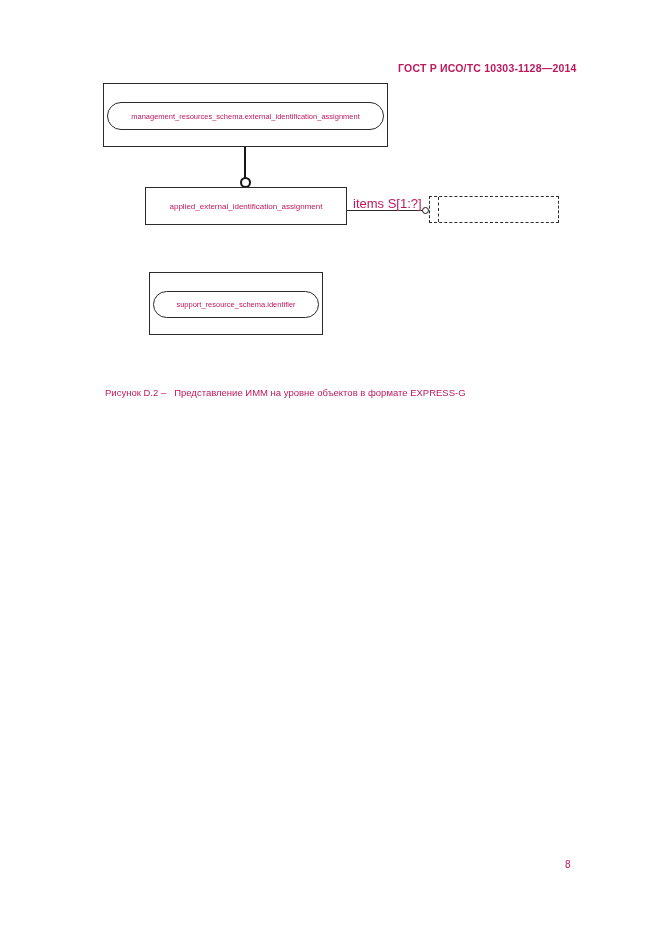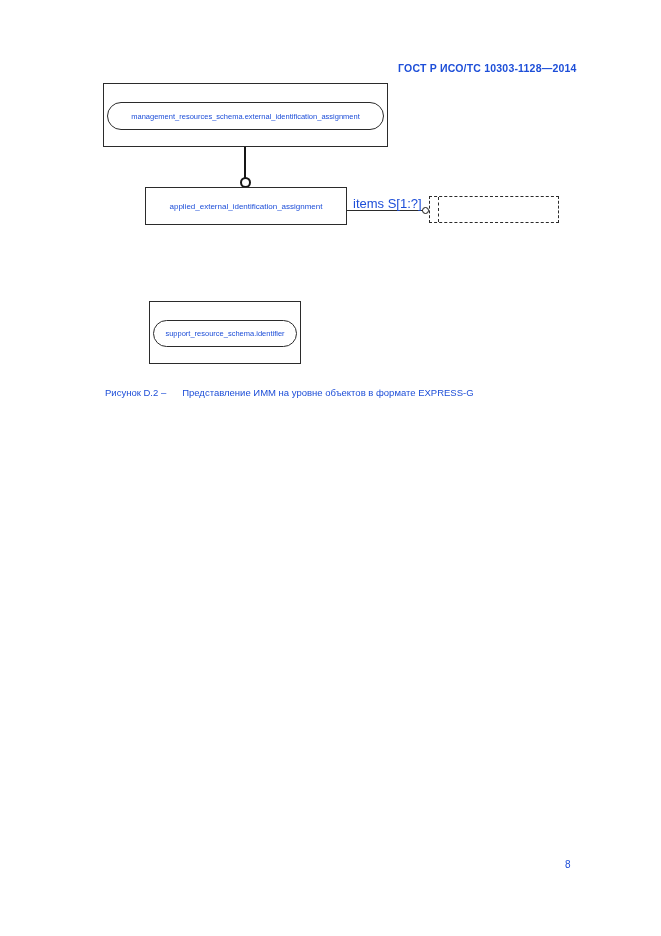--- a/index.html
+++ b/index.html
@@ -4,21 +4,21 @@
 <style>
   * { margin: 0; padding: 0; box-sizing: border-box; }
   html, body { background: #ffffff; }
   body { font-family: "Liberation Sans", sans-serif; }
 
   .page {
     position: relative;
     width: 661px;
     height: 936px;
     background: #ffffff;
-    color: #1d4ed8;
+    color: #be185d;
     overflow: hidden;
   }
 
   .header-title {
     position: absolute;
     left: 398px;
     top: 62px;
     font-size: 10.5px;
     font-weight: bold;
     letter-spacing: 0.2px;
@@ -102,30 +102,30 @@
   }
   .ref-content {
     position: absolute;
     left: 10px; right: 1px; top: 0; bottom: 0;
     display: flex; flex-direction: column;
     align-items: center; justify-content: center;
     font-size: 7.2px; line-height: 1.35;
     white-space: nowrap;
   }
 
-  .type-rect { left: 149px; top: 272px; width: 152px; height: 63px; margin-top: 29px; }
+  .type-rect { left: 149px; top: 272px; width: 174px; height: 63px; }
   .type-stadium { left: 3px; right: 3px; top: 18px; height: 27px; font-size: 7.5px; border-radius: 13.5px; }
 
   .caption {
     position: absolute;
     left: 105px; top: 387px;
     font-size: 9.5px;
     white-space: nowrap;
   }
-  .caption-label { margin-right: 16px; }
+  .caption-label { margin-right: 8px; }
 
   .page-number {
     position: absolute;
     left: 565px; top: 859px;
     font-size: 10px;
   }
 </style>
 </head>
 <body>
 

